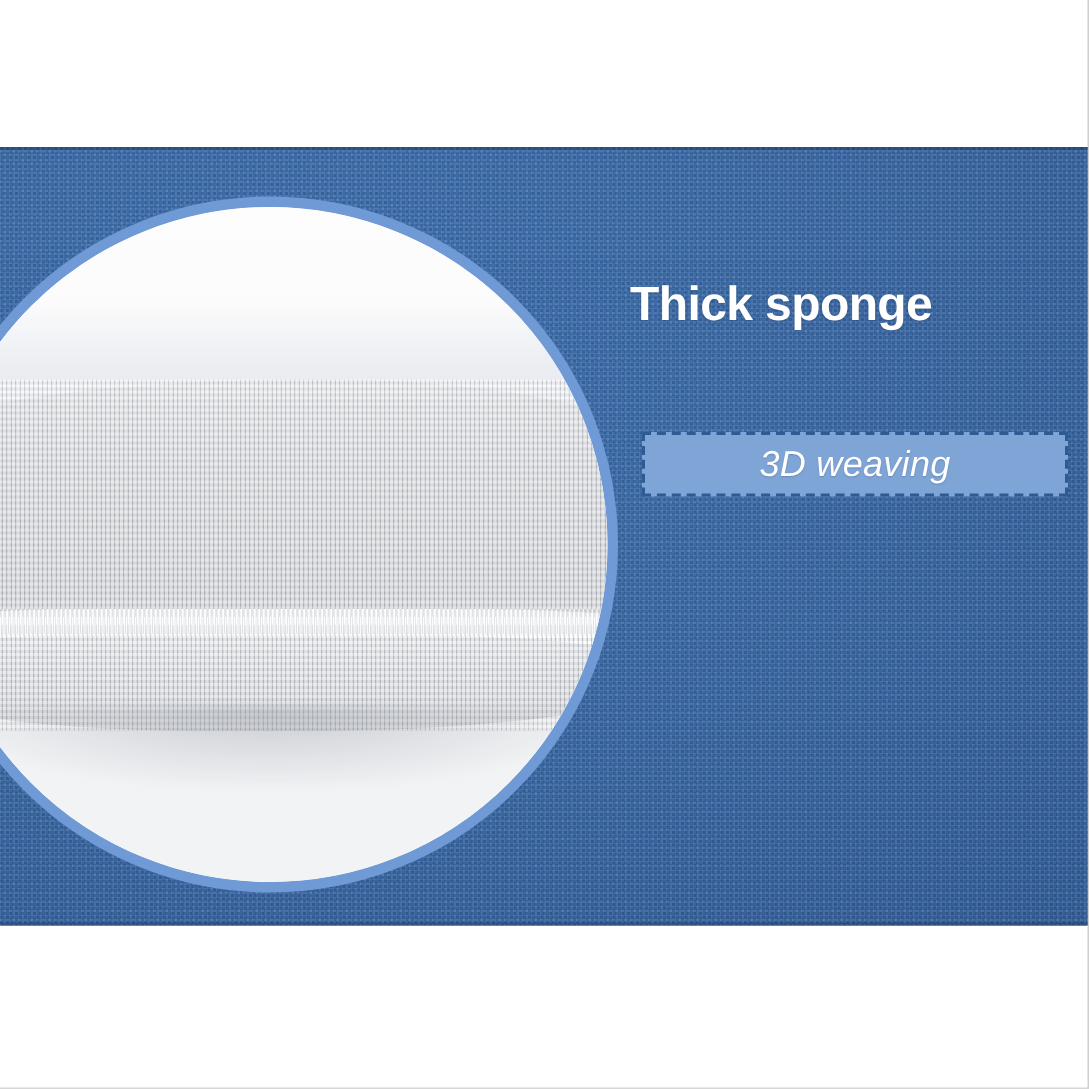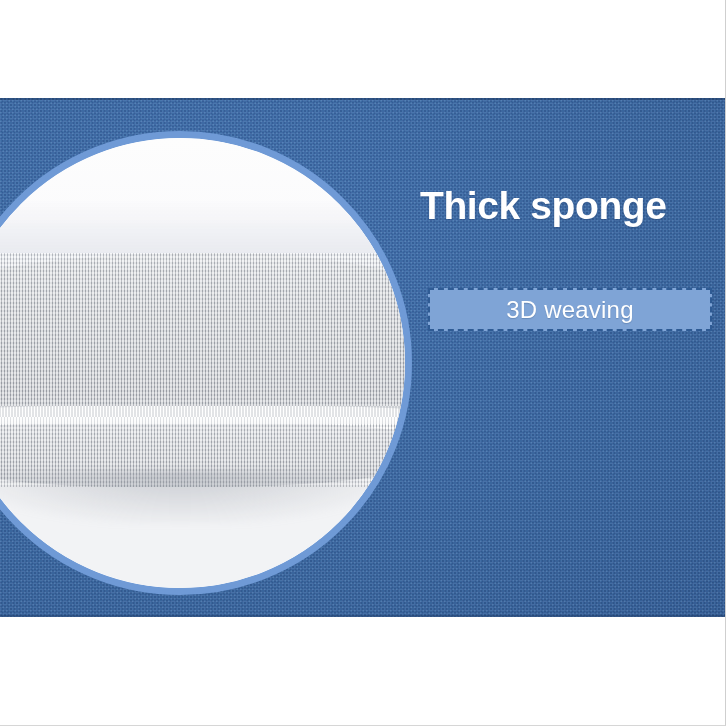--- a/index.html
+++ b/index.html
@@ -177,21 +177,21 @@
       rgba(238,240,244,0) 0%, rgba(228,231,237,.75) 80%, rgba(222,226,232,.9) 100%);
     filter: blur(2px);
   }
 
   
   #headline {
     position: absolute;
     left: 420px;
     top: 186px;
     width: 290px;
-    font-size: 39px;
+    font-size: 32px;
     line-height: 1.05;
     font-weight: bold;
     color: #ffffff;
     letter-spacing: -0.4px;
     white-space: nowrap;
     z-index: 6;
     text-shadow: 0 1px 2px rgba(25,50,90,.30);
   }
 
   #subbox {
@@ -200,20 +200,21 @@
     top: 288px;
     width: 284px;
     height: 43px;
     box-sizing: border-box;
     background: #7fa4d6;
     border: 2px dashed #2f5b94;
     display: flex;
     align-items: center;
     justify-content: center;
     z-index: 6;
+    font-style: italic;
   }
   #subbox-label {
     font-size: 24px;
     color: #ffffff;
     font-weight: normal;
     letter-spacing: .2px;
     white-space: nowrap;
     text-shadow: 0 1px 1px rgba(30,60,100,.25);
   }
 </style>

